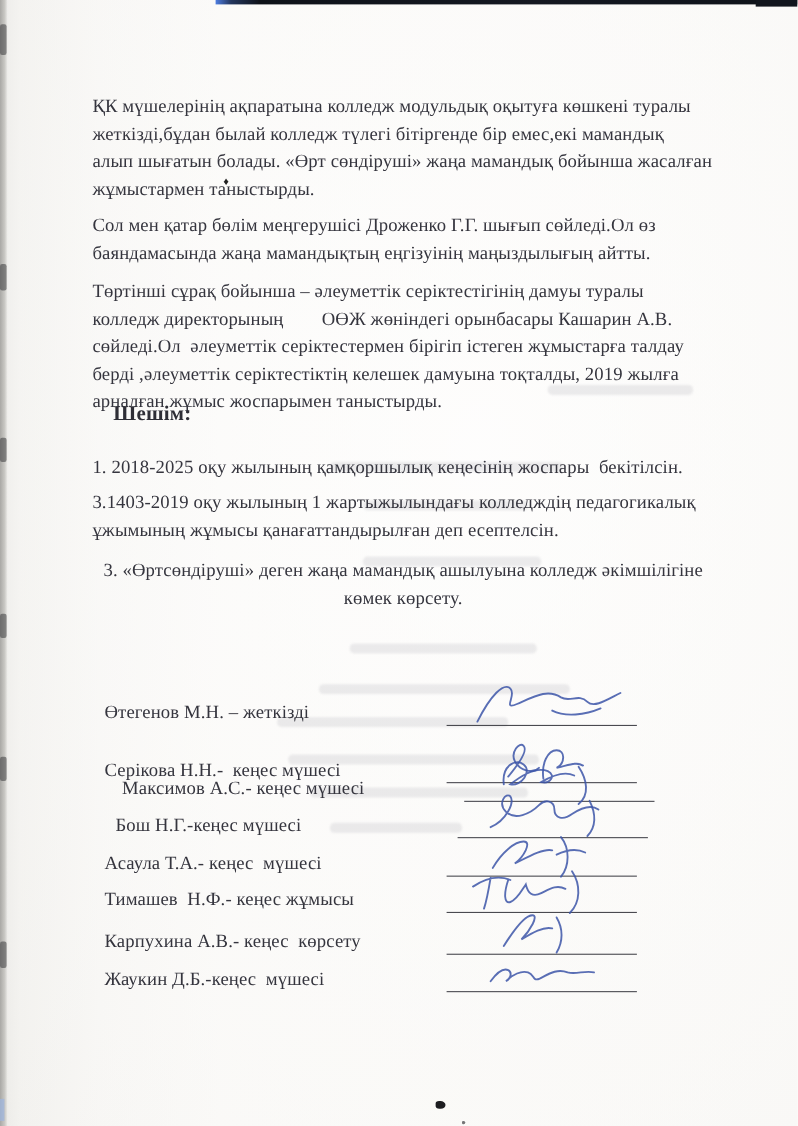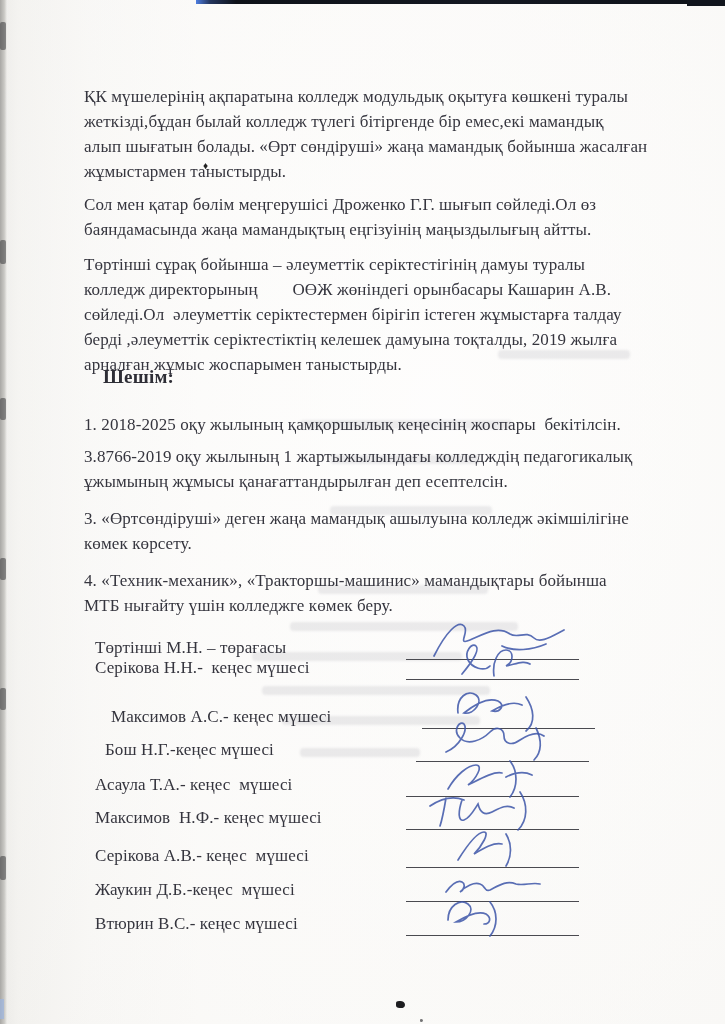--- a/index.html
+++ b/index.html
@@ -80,34 +80,33 @@
   <div class="ghost" style="left:300px;top:748px;width:120px;"></div>
 
   <div class="para" style="top:72px;">ҚК мүшелерінің ақпаратына колледж модульдық оқытуға көшкені туралы жеткізді,бұдан былай колледж түлегі бітіргенде бір емес,екі мамандық  алып шығатын болады. «Өрт сөндіруші» жаңа мамандық бойынша жасалған жұмыстармен таныстырды.</div>
   <div class="diamond" style="left:203px;top:160px;">♦</div>
   <div class="para" style="top:180px;">Сол мен қатар бөлім меңгерушісі Дроженко Г.Г. шығып сөйледі.Ол өз баяндамасында жаңа мамандықтың еңгізуінің маңыздылығың айтты.</div>
   <div class="para" style="top:240px;">Төртінші сұрақ бойынша – әлеуметтік серіктестігінің дамуы туралы колледж директорының        ОӨЖ жөніндегі орынбасары Кашарин А.В. сөйледі.Ол  әлеуметтік серіктестермен бірігіп істеген жұмыстарға талдау берді ,әлеуметтік серіктестіктің келешек дамуына тоқталды, 2019 жылға арналған жұмыс жоспарымен таныстырды.</div>
 
   <div class="heading" style="top:366px;">Шешім:</div>
 
   <div class="para" style="top:400px;">1. 2018-2025 оқу жылының қамқоршылық кеңесінің жоспары  бекітілсін.</div>
-  <div class="para" style="top:432px;">3.8766-2019 оқу жылының 1 жартыжылындағы колледждің педагогикалық ұжымының жұмысы қанағаттандырылған деп есептелсін.</div>
-  <div class="para" style="top:494px;">3. «Өртсөндіруші» деген жаңа мамандық ашылуына колледж әкімшілігіне көмек көрсету.</div>
-  <div class="para" style="top:556px;">4. «Техник-механик», «Тракторшы-машинис» мамандықтары бойынша  МТБ нығайту үшін колледжге көмек беру.</div>
+  <div class="para" style="top:432px;">3.1403-2019 оқу жылының 1 жартыжылындағы колледждің педагогикалық ұжымының жұмысы қанағаттандырылған деп есептелсін.</div>
+  <div class="para" style="top:494px;text-align:center;">3. «Өртсөндіруші» деген жаңа мамандық ашылуына колледж әкімшілігіне көмек көрсету.</div>
 
   <div class="sig-row" style="top:638px;">
-    <span class="sig-label">Төртінші М.Н. – төрағасы</span>
+    <span class="sig-label">Өтегенов М.Н. – жеткізді</span>
     <div class="sig-line"></div>
     <svg class="sig-ink" viewBox="0 0 173 46">
       <path d="M28,40 C40,16 52,4 58,10 C64,16 50,30 64,24 C80,17 92,10 104,18 C112,23 120,14 128,22 C134,28 146,20 158,14" stroke="#3c55a8"></path>
       <path d="M96,30 C108,36 126,34 140,28" stroke="#3c55a8"></path>
     </svg>
   </div>
 
-  <div class="sig-row" style="top:658px;">
+  <div class="sig-row" style="top:690px;">
     <span class="sig-label">Серікова Н.Н.-  кеңес мүшесі</span>
     <div class="sig-line"></div>
     <svg class="sig-ink" viewBox="0 0 173 46">
       <path d="M56,38 C66,26 74,14 70,10 C66,6 58,16 62,24 C66,32 78,36 84,30" stroke="#3c55a8"></path>
       <path d="M88,40 C86,26 92,14 100,14 C108,14 108,26 100,30 C110,28 118,24 124,28" stroke="#3c55a8"></path>
     </svg>
   </div>
 
   <div class="sig-row" style="top:707px;margin-left:16px;">
     <span class="sig-label">Максимов А.С.- кеңес мүшесі</span>
@@ -130,47 +129,39 @@
   <div class="sig-row" style="top:775px;font-family:Liberation Serif, serif;">
     <span class="sig-label">Асаула Т.А.- кеңес  мүшесі</span>
     <div class="sig-line"></div>
     <svg class="sig-ink" viewBox="0 0 173 46">
       <path d="M42,36 C50,22 62,12 70,12 C78,12 70,26 62,32 C74,26 88,18 96,20" stroke="#3c55a8"></path>
       <path d="M104,8 C112,18 112,34 104,44 M100,24 C108,20 118,18 126,22" stroke="#3c55a8"></path>
     </svg>
   </div>
 
   <div class="sig-row" style="top:808px;">
-    <span class="sig-label">Максимов  Н.Ф.- кеңес мүшесі</span>
+    <span class="sig-label">Тимашев  Н.Ф.- кеңес жұмысы</span>
     <div class="sig-line"></div>
     <svg class="sig-ink" viewBox="0 0 173 46">
       <path d="M24,20 C36,12 48,10 58,14 M40,12 C38,24 36,34 34,40 M56,14 C52,26 52,36 58,34 C64,32 68,24 72,18 C74,26 78,30 86,26 C94,22 100,18 108,22" stroke="#3c55a8"></path>
       <path d="M114,6 C122,18 122,34 112,44" stroke="#3c55a8"></path>
     </svg>
   </div>
 
   <div class="sig-row" style="top:846px;">
-    <span class="sig-label">Серікова А.В.- кеңес  мүшесі</span>
+    <span class="sig-label">Карпухина А.В.- кеңес  көрсету</span>
     <div class="sig-line"></div>
     <svg class="sig-ink" viewBox="0 0 173 46">
       <path d="M52,36 C62,20 72,8 78,8 C84,8 76,22 68,30 C78,24 88,18 96,20" stroke="#3c55a8"></path>
       <path d="M100,10 C106,20 106,32 100,42" stroke="#3c55a8"></path>
     </svg>
   </div>
 
   <div class="sig-row" style="top:880px;padding-left:28px;">
     <span class="sig-label">Жаукин Д.Б.-кеңес  мүшесі</span>
     <div class="sig-line"></div>
     <svg class="sig-ink" viewBox="0 0 173 46">
       <path d="M40,34 C46,26 52,22 56,24 C60,26 58,32 54,34 C60,28 68,24 74,26 C80,28 78,34 84,32 C92,28 100,22 110,26 C118,28 126,24 134,26" stroke="#3c55a8"></path>
     </svg>
   </div>
 
-  <div class="sig-row" style="top:914px;">
-    <span class="sig-label">Втюрин В.С.- кеңес мүшесі</span>
-    <div class="sig-line"></div>
-    <svg class="sig-ink" viewBox="0 0 173 46">
-      <path d="M42,28 C42,14 54,6 62,12 C70,18 60,30 50,30 C60,24 72,18 80,22 C86,26 84,32 78,32" stroke="#3c55a8"></path>
-      <path d="M84,10 C92,20 92,34 84,44" stroke="#3c55a8"></path>
-    </svg>
-  </div>
 
 </div>
 
 </body></html>

